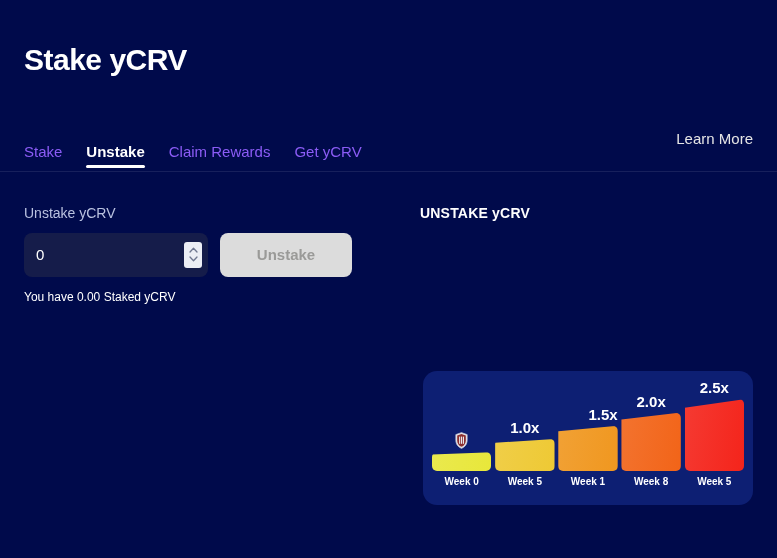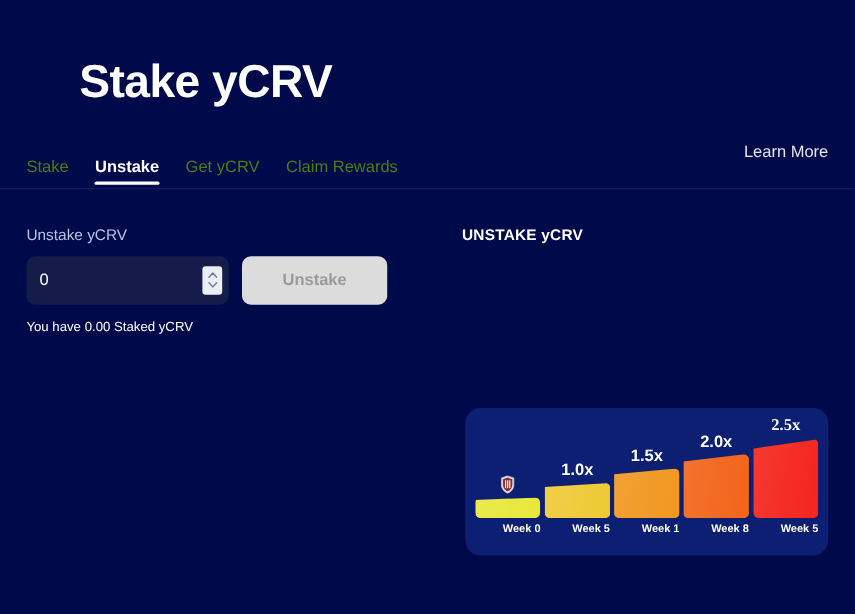--- a/index.html
+++ b/index.html
@@ -14,27 +14,26 @@
     font-family: "Liberation Sans", sans-serif;
     overflow: hidden;
     position: relative;
   }
 
   
   .page-title {
     position: absolute;
     left: 24px;
     top: 23px;
-    font-size: 42px;
+    font-size: 30px;
     font-weight: 700;
     color: #ffffff;
     letter-spacing: -0.5px;
     line-height: 1.1;
     white-space: nowrap;
-    margin-left: 48px;
   }
 
   
   .tabbar {
     position: absolute;
     left: 0;
     right: 0;
     top: 120px;
     height: 52px;
     border-bottom: 1px solid #17205c;
@@ -44,21 +43,21 @@
     left: 24px;
     top: 0;
     display: flex;
     align-items: flex-start;
     gap: 24px;
     height: 52px;
   }
   .tab {
     position: relative;
     font-size: 15px;
-    color: #4d7c0f;
+    color: #8b5cf6;
     padding: 10px 0 0 0;
     height: 52px;
     cursor: pointer;
     white-space: nowrap;
     background: none;
     border: none;
     font-family: inherit;
   }
   .tab.active {
     color: #ffffff;
@@ -223,40 +222,40 @@
     left: 0;
     right: 0;
     bottom: 3px;
     height: 18px;
   }
   .week-label {
     position: absolute;
     color: #ffffff;
     font-size: 10px;
     font-weight: 700;
-    text-align: right;
+    text-align: center;
     white-space: nowrap;
   }
   .shield-icon {
     position: absolute;
     width: 13px;
     height: 17px;
   }
 </style>
 </head>
 <body>
 
 <h1 class="page-title">Stake yCRV</h1>
 
 <div class="tabbar">
   <div class="tabs">
     <button class="tab">Stake</button>
     <button class="tab active">Unstake</button>
+    <button class="tab">Claim Rewards</button>
     <button class="tab">Get yCRV</button>
-    <button class="tab">Claim Rewards</button>
   </div>
   <a class="learn-more">Learn More</a>
 </div>
 
 <div class="left-col">
   <div class="field-label">Unstake yCRV</div>
   <div class="form-row">
     <div class="input-wrap">
       <input class="amount-input" type="text" value="0" style="">
       <div class="spinner">
@@ -288,25 +287,25 @@
         <div class="shield-icon" style="left: calc(9.52% - 6.5px); bottom: calc(20.4% + 3px);"><svg width="13" height="17" viewBox="0 0 13 17">
             <path d="M6.5 0.6 L12.2 2.6 V8.4 C12.2 12.4 9.6 15.2 6.5 16.4 C3.4 15.2 0.8 12.4 0.8 8.4 V2.6 Z" fill="#e8e8ee" stroke="#b9bcd0" stroke-width="0.7"></path>
             <path d="M6.5 2.1 L10.8 3.6 V8.4 C10.8 11.5 8.9 13.8 6.5 14.8 C4.1 13.8 2.2 11.5 2.2 8.4 V3.6 Z" fill="#8b2f2f"></path>
             <rect x="4.1" y="4.6" width="1.1" height="7.2" fill="#e8e8ee"></rect>
             <rect x="6.0" y="4.6" width="1.1" height="7.2" fill="#e8e8ee"></rect>
             <rect x="7.9" y="4.6" width="1.1" height="7.2" fill="#e8e8ee"></rect>
           </svg></div>
         <div class="bar" style="left: 20.24%; width: 19.04%; height: 34.8%; background: linear-gradient(100deg, rgb(240, 206, 72) 0%, rgb(238, 201, 52) 100%); clip-path: polygon(0% 12%, 100% 0%, 100% 100%, 0% 100%);"></div>
         <div class="bar-label" style="left: 20.24%; width: 19.04%; bottom: calc(34.8% + 3px);">1.0x</div>
         <div class="bar" style="left: 40.48%; width: 19.04%; height: 49.2%; background: linear-gradient(100deg, rgb(241, 161, 53) 0%, rgb(240, 151, 31) 100%); clip-path: polygon(0% 12%, 100% 0%, 100% 100%, 0% 100%);"></div>
-        <div class="bar-label" style="left: 40.48%; width: 19.04%; bottom: calc(49.2% + 3px);">1.5x</div>
+        <div class="bar-label" style="left: 40.48%; width: 19.04%; bottom: calc(49.2% + 3px); text-align: right;">1.5x</div>
         <div class="bar" style="left: 60.72%; width: 19.04%; height: 63.6%; background: linear-gradient(100deg, rgb(243, 115, 47) 0%, rgb(242, 100, 24) 100%); clip-path: polygon(0% 12%, 100% 0%, 100% 100%, 0% 100%);"></div>
         <div class="bar-label" style="left: 60.72%; width: 19.04%; bottom: calc(63.6% + 3px);">2.0x</div>
         <div class="bar" style="left: 80.96%; width: 19.04%; height: 78%; background: linear-gradient(100deg, rgb(245, 58, 50) 0%, rgb(244, 36, 27) 100%); clip-path: polygon(0% 12%, 100% 0%, 100% 100%, 0% 100%);"></div>
-        <div class="bar-label" style="left: 80.96%; width: 19.04%; bottom: calc(78% + 3px); font-family: Liberation Serif, serif;">2.5x</div>
+        <div class="bar-label" style="left: 80.96%; width: 19.04%; bottom: calc(78% + 3px);">2.5x</div>
       </div>
     <div class="week-row" id="weeks-container">
         <div class="week-label" style="left: 0%; width: 19.04%;">Week 0</div>
         <div class="week-label" style="left: 20.24%; width: 19.04%;">Week 5</div>
         <div class="week-label" style="left: 40.48%; width: 19.04%;">Week 1</div>
         <div class="week-label" style="left: 60.72%; width: 19.04%;">Week 8</div>
         <div class="week-label" style="left: 80.96%; width: 19.04%;">Week 5</div>
       </div>
   </div>
 </div>

